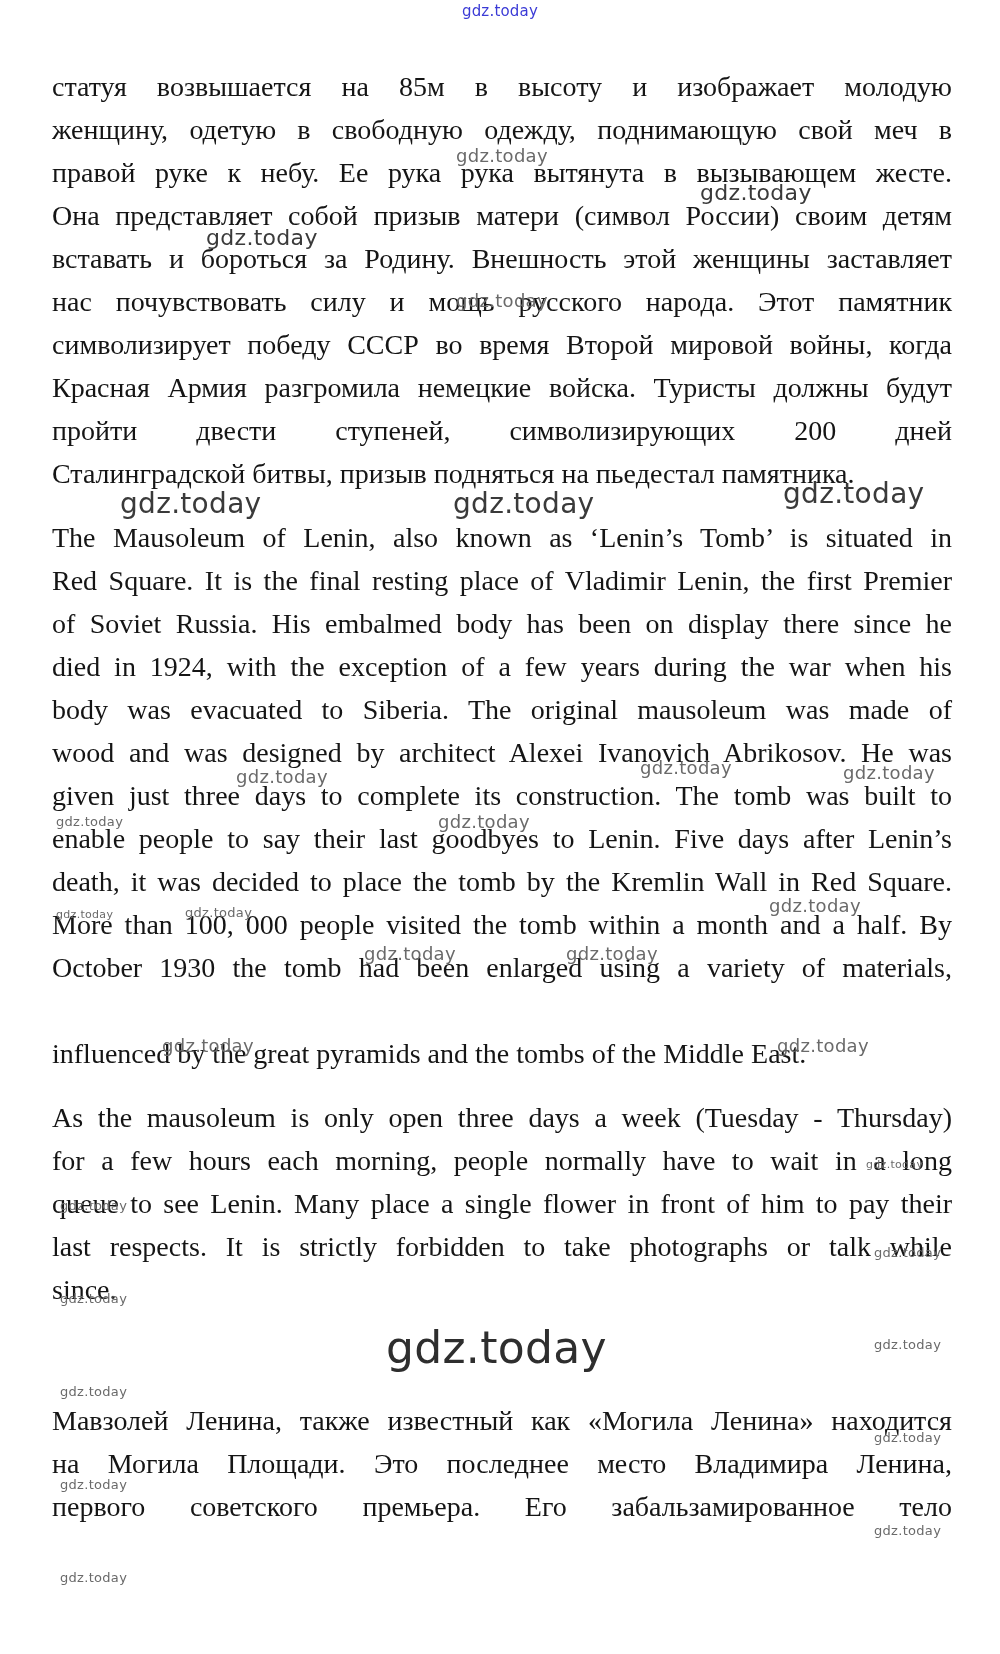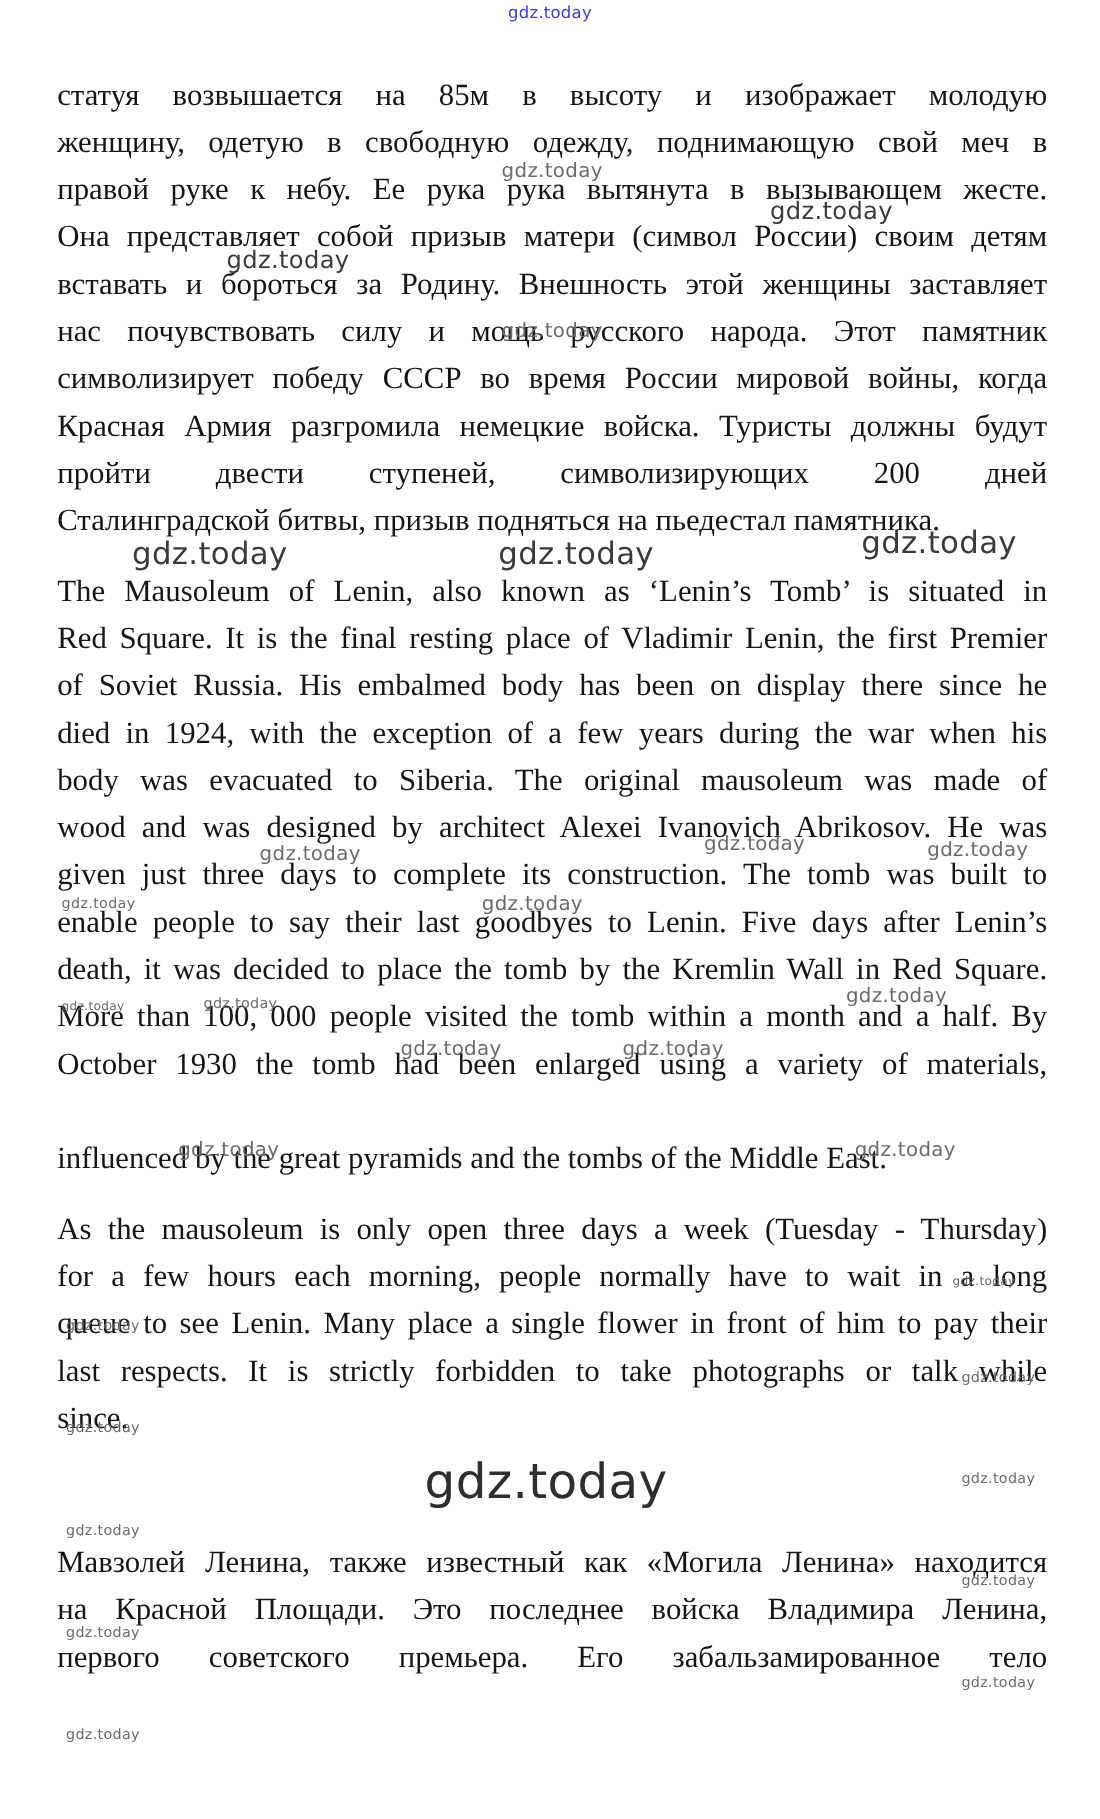--- a/index.html
+++ b/index.html
@@ -36,21 +36,21 @@
 <a class="header-link">gdz.today</a>
 
 <div class="page">
 
   <div class="line" style="top:70px">статуя возвышается на 85м в высоту и изображает молодую</div>
   <div class="line" style="top:113px">женщину, одетую в свободную одежду, поднимающую свой меч в</div>
   <div class="line" style="top:156px">правой руке к небу. Ее рука рука вытянута в вызывающем жесте.</div>
   <div class="line" style="top:199px">Она представляет собой призыв матери (символ России) своим детям</div>
   <div class="line" style="top:242px">вставать и бороться за Родину. Внешность этой женщины заставляет</div>
   <div class="line" style="top:285px">нас почувствовать силу и мощь русского народа. Этот памятник</div>
-  <div class="line" style="top:328px">символизирует победу СССР во время России мировой войны, когда</div>
+  <div class="line" style="top:328px">символизирует победу СССР во время Второй мировой войны, когда</div>
   <div class="line" style="top:371px">Красная Армия разгромила немецкие войска. Туристы должны будут</div>
   <div class="line" style="top:414px">пройти двести ступеней, символизирующих 200 дней</div>
   <div class="line last" style="top:457px">Сталинградской битвы, призыв подняться на пьедестал памятника.</div>
 
   <div class="line" style="top:521px">The Mausoleum of Lenin, also known as ‘Lenin’s Tomb’ is situated in</div>
   <div class="line" style="top:564px">Red Square. It is the final resting place of Vladimir Lenin, the first Premier</div>
   <div class="line" style="top:607px">of Soviet Russia. His embalmed body has been on display there since he</div>
   <div class="line" style="top:650px">died in 1924, with the exception of a few years during the war when his</div>
   <div class="line" style="top:693px">body was evacuated to Siberia. The original mausoleum was made of</div>
   <div class="line" style="top:736px">wood and was designed by architect Alexei Ivanovich Abrikosov. He was</div>
@@ -62,21 +62,21 @@
   <div class="line last" style="top:1037px">influenced by the great pyramids and the tombs of the Middle East.</div>
 
   <div class="line" style="top:1101px">As the mausoleum is only open three days a week (Tuesday - Thursday)</div>
   <div class="line" style="top:1144px">for a few hours each morning, people normally have to wait in a long</div>
   <div class="line" style="top:1187px">queue to see Lenin. Many place a single flower in front of him to pay their</div>
   <div class="line" style="top:1230px">last respects. It is strictly forbidden to take photographs or talk while</div>
   <div class="line last" style="top:1273px">since.</div>
 
 
   <div class="line" style="top:1404px">Мавзолей Ленина, также известный как «Могила Ленина» находится</div>
-  <div class="line" style="top:1447px">на Красной Площади. Это последнее войска Владимира Ленина,</div>
+  <div class="line" style="top:1447px">на Могила Площади. Это последнее место Владимира Ленина,</div>
   <div class="line" style="top:1490px">первого советского премьера. Его забальзамированное тело</div>
 
   <span class="wm m" style="left:456px;top:145px">gdz.today</span>
   <span class="wm l" style="left:700px;top:180px;font-size:22px">gdz.today</span>
   <span class="wm l" style="left:206px;top:225px;font-size:22px">gdz.today</span>
   <span class="wm m" style="left:456px;top:290px">gdz.today</span>
   <span class="wm l" style="left:120px;top:487px">gdz.today</span>
   <span class="wm l" style="left:453px;top:487px">gdz.today</span>
   <span class="wm l" style="left:783px;top:477px">gdz.today</span>
   <span class="wm m" style="left:236px;top:766px">gdz.today</span>

